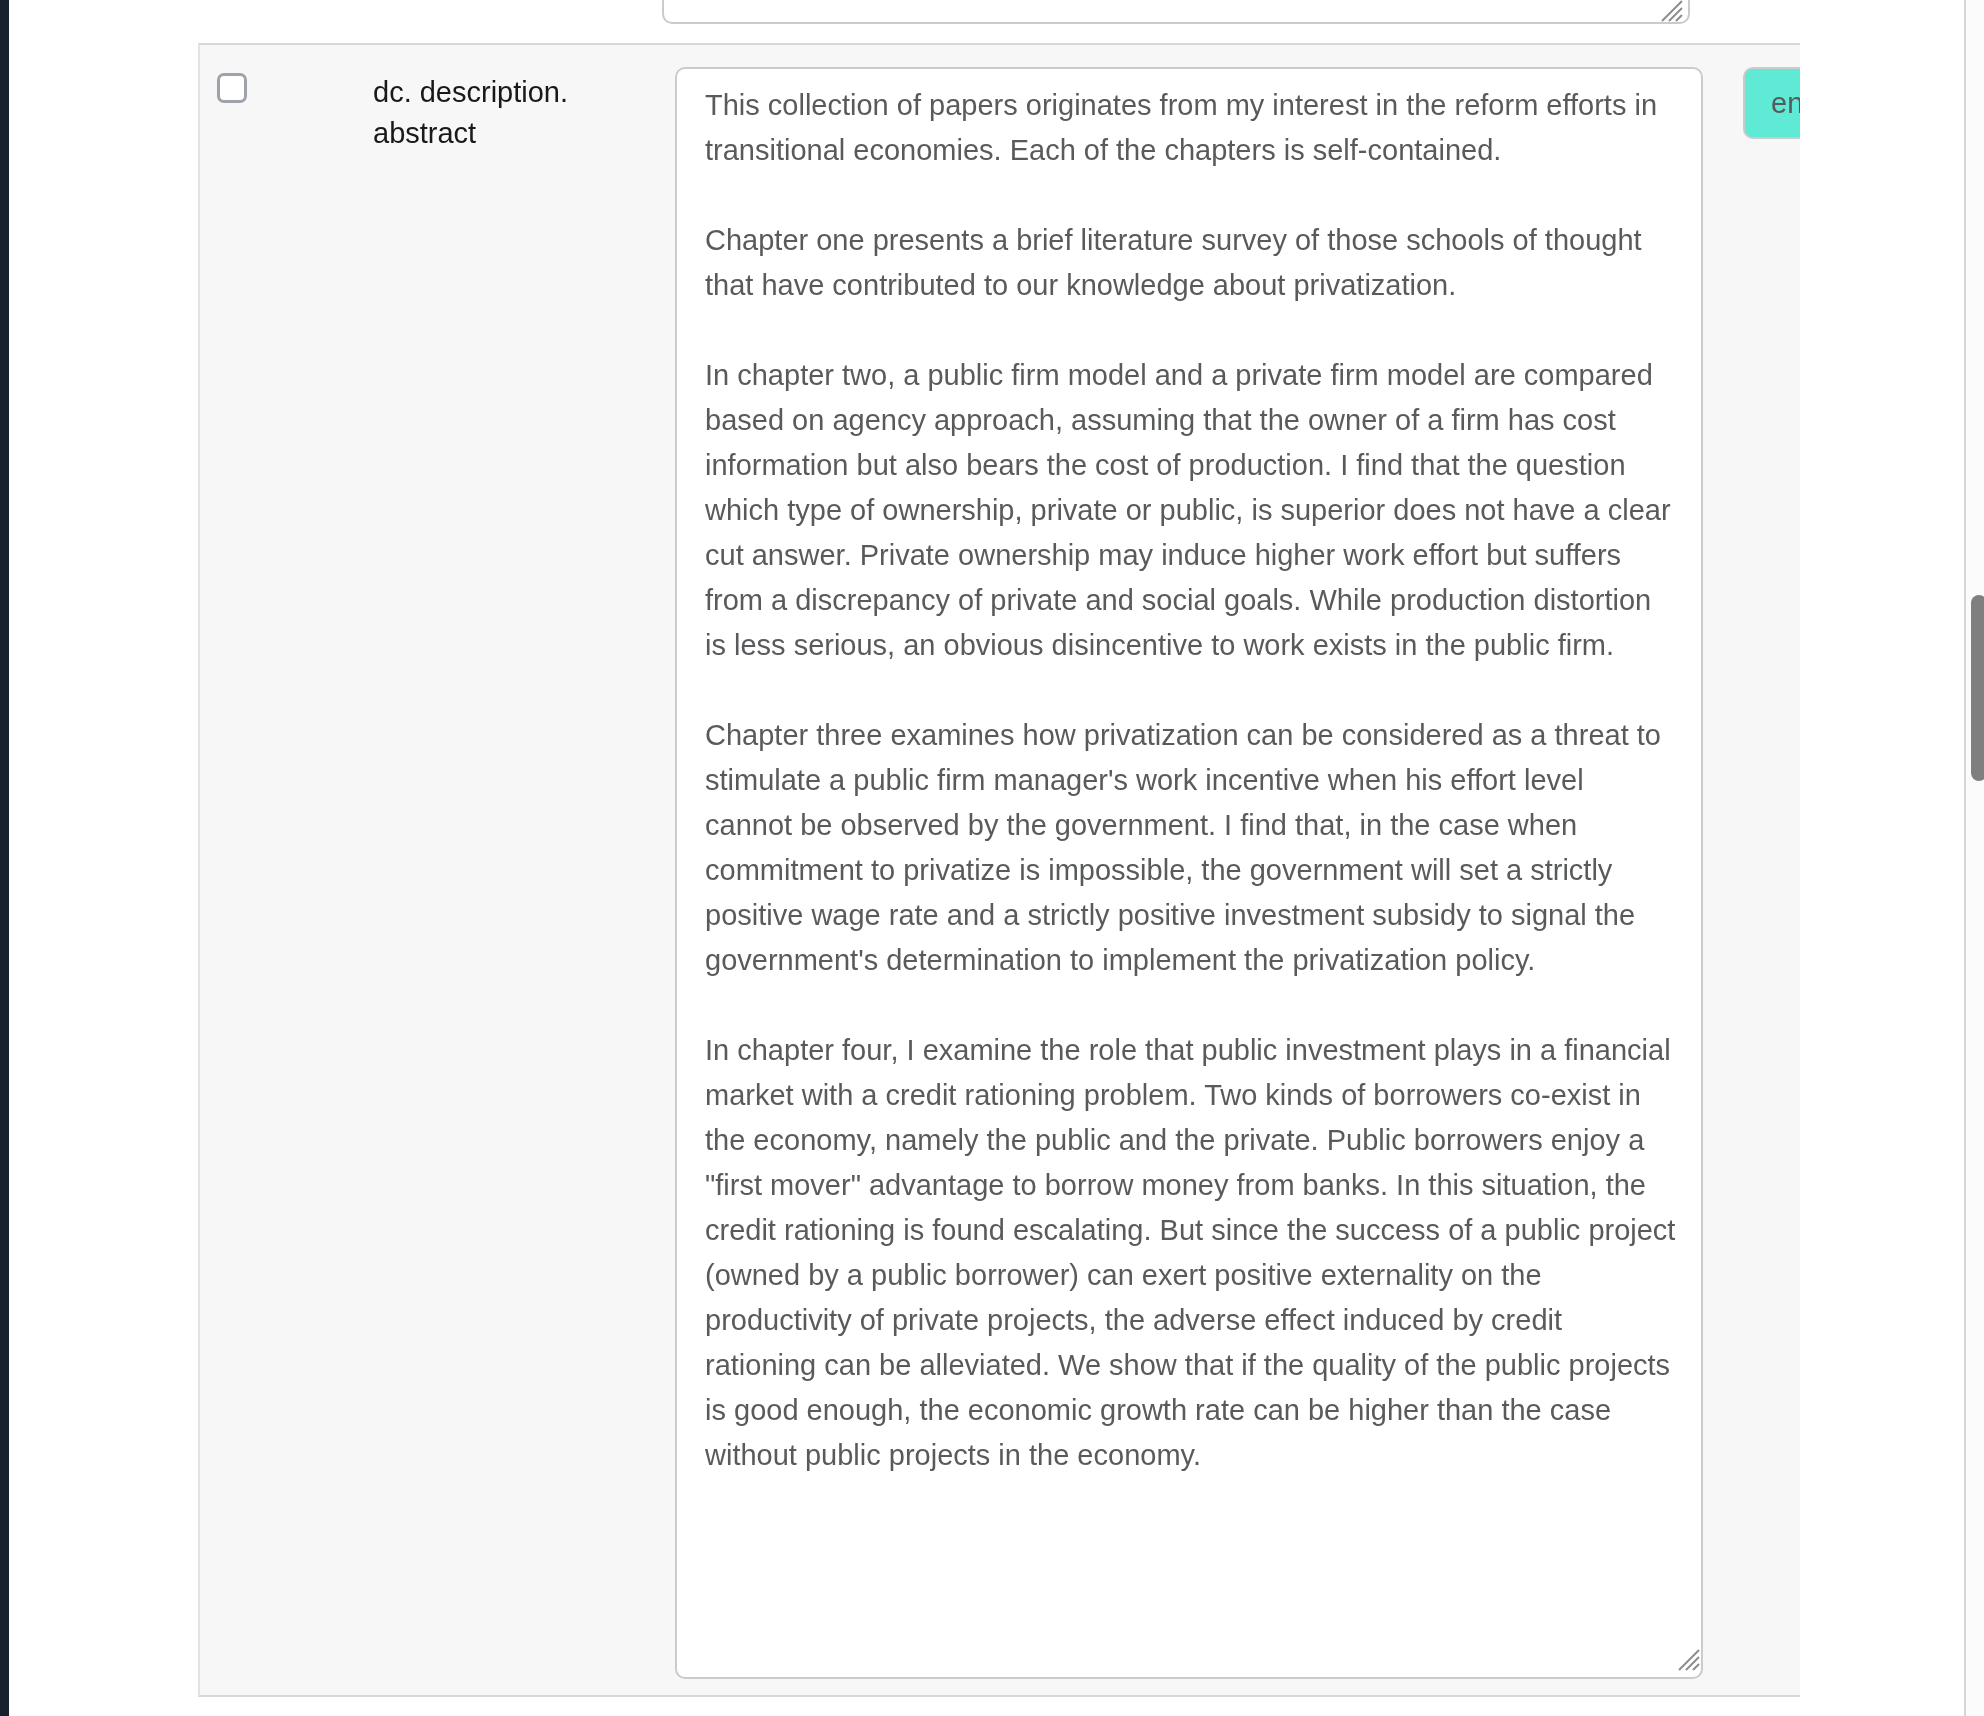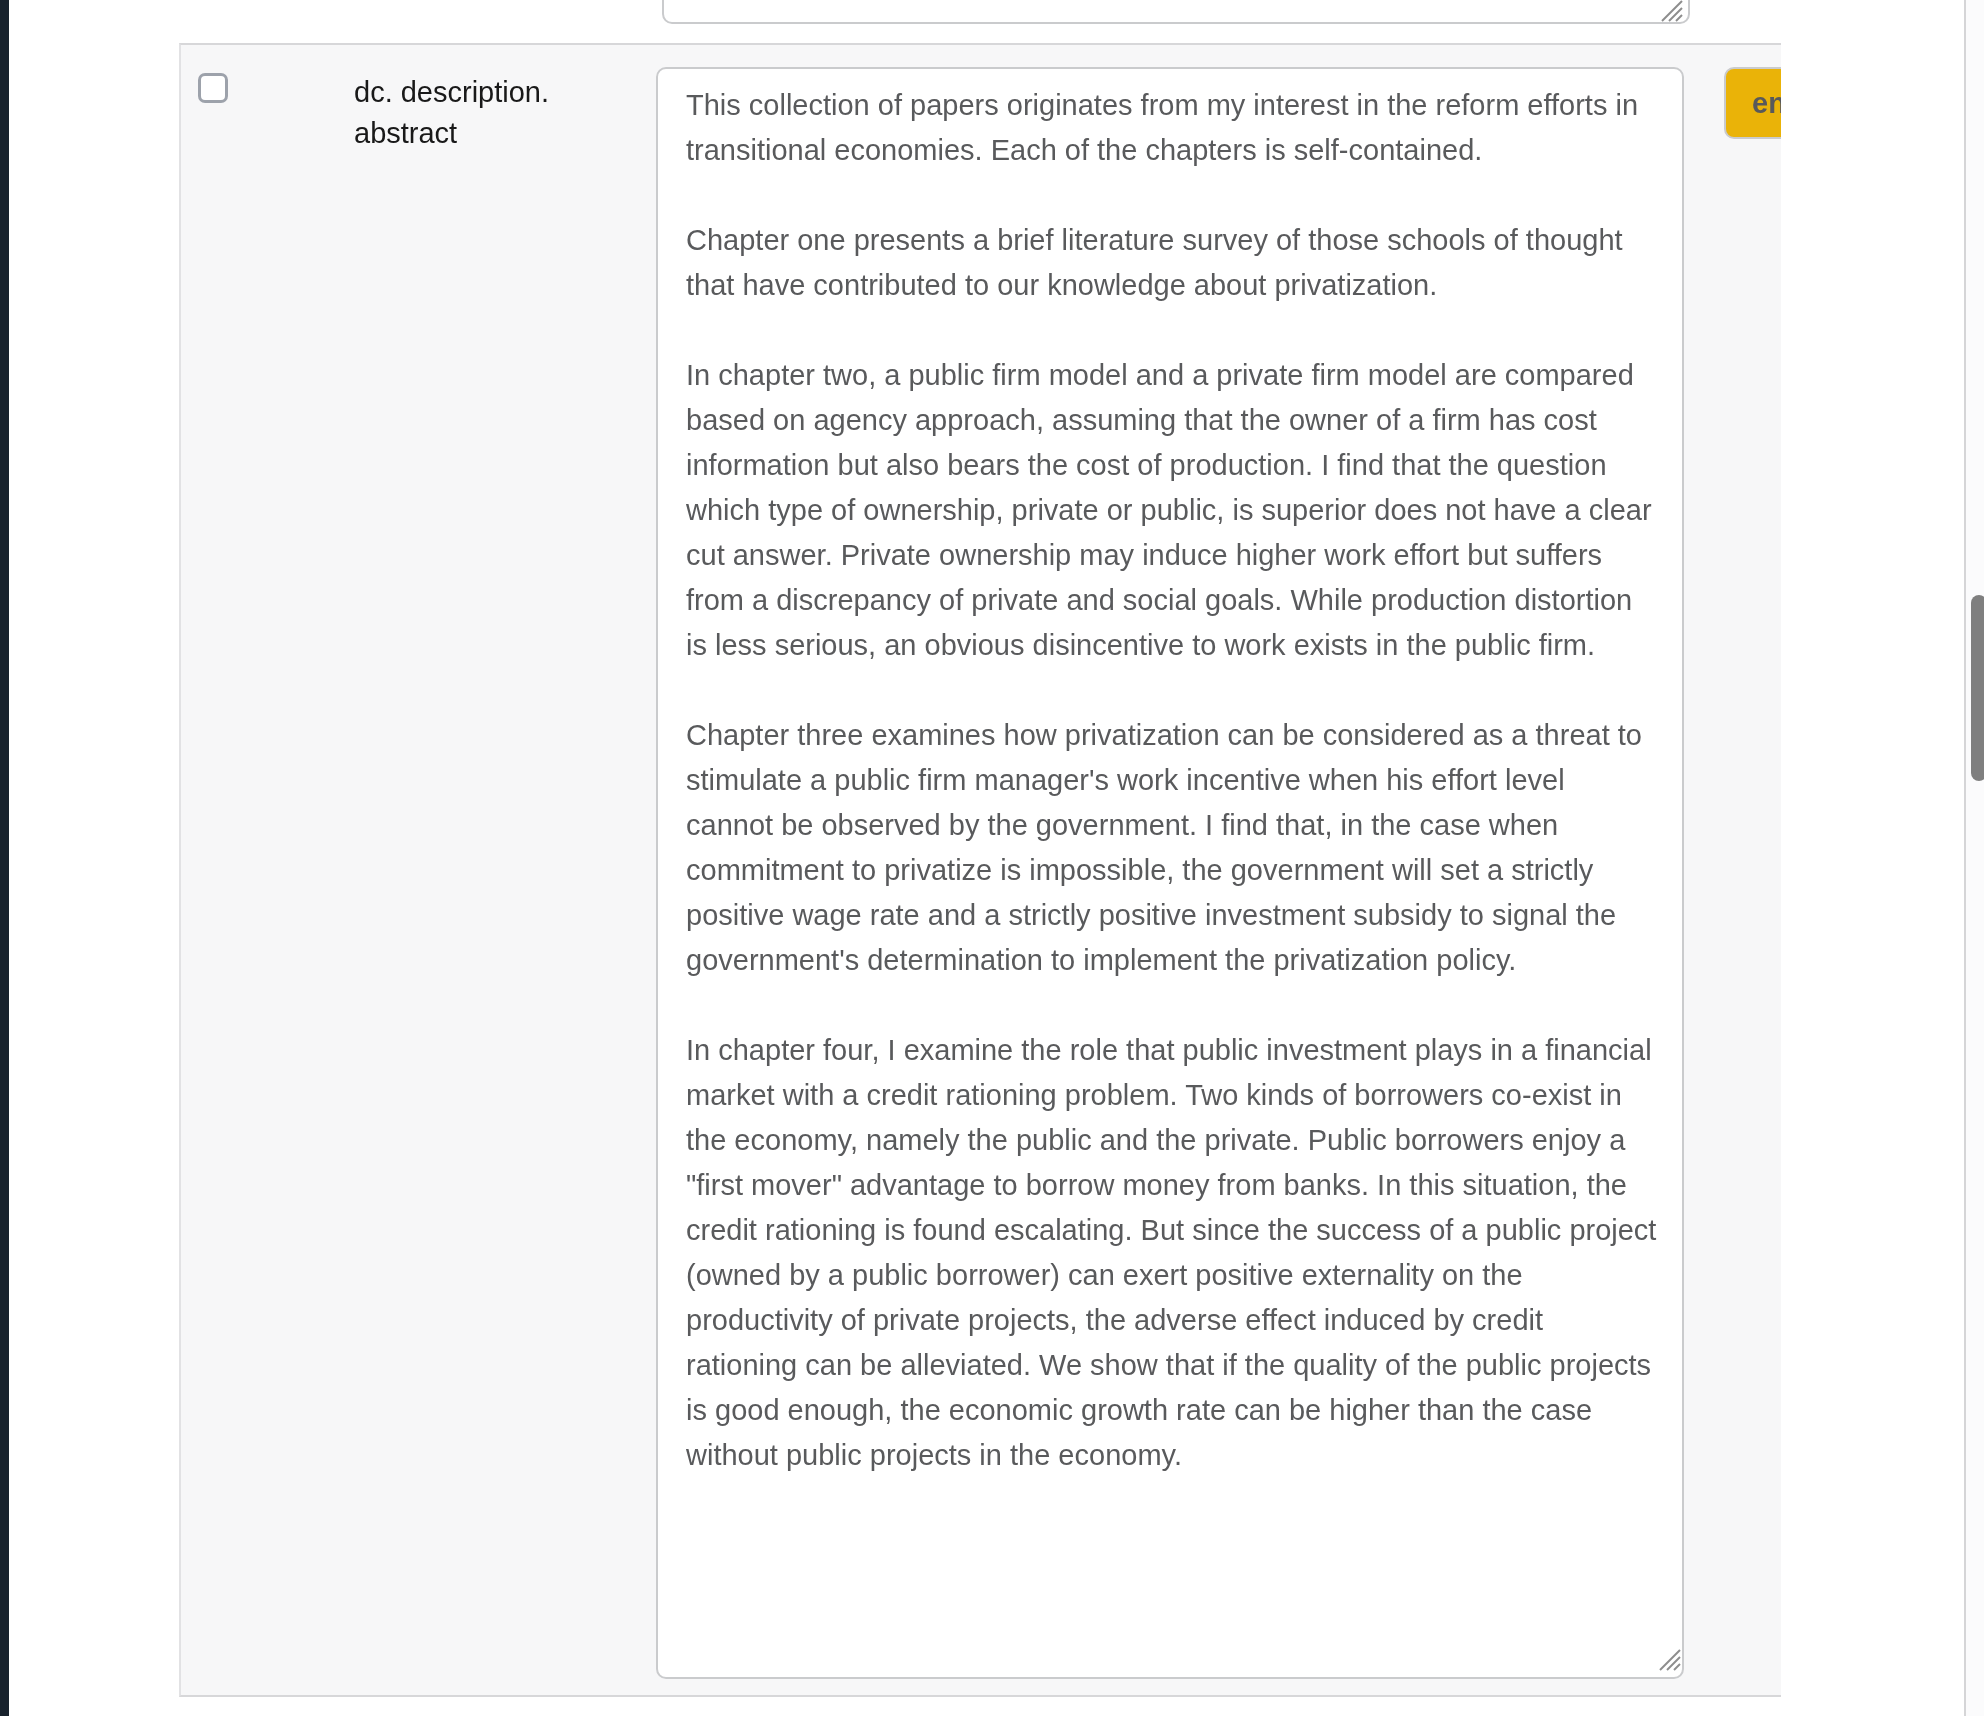--- a/index.html
+++ b/index.html
@@ -17,21 +17,21 @@
   }
   
   .prev-textarea{
     position:absolute;left:662px;top:-46px;width:1028px;height:70px;
     box-sizing:border-box;
     background:#fff;border:2px solid #cacbcd;border-radius:10px;
     resize:none;overflow:hidden;outline:none;
   }
   
   .row{
-    position:absolute;left:179px;top:43px;width:1602px;height:1654px;
+    position:absolute;left:198px;top:43px;width:1602px;height:1654px;
     box-sizing:border-box;
     background:#f7f7f8;
     border-top:2px solid #d7d7d9;
     border-bottom:2px solid #d7d7d9;
     border-left:2px solid #e2e2e4;
     overflow:hidden;
   }
   .checkbox{
     position:absolute;left:17px;top:28px;width:30px;height:30px;
     box-sizing:border-box;
@@ -49,26 +49,25 @@
     background:#fff;border:2px solid #cacbcd;border-radius:10px;
     padding:14px 25px 14px 28px;
     font-family:"Liberation Sans","DejaVu Sans",sans-serif;
     font-size:29px;line-height:45px;color:#595a5c;
     resize:none;overflow:hidden;outline:none;
     white-space:pre-wrap;
   }
   .lang-input{
     position:absolute;left:1543px;top:22px;width:110px;height:72px;
     box-sizing:border-box;
-    background:#eab308;border:2px solid #cacbcd;border-radius:10px;
+    background:#5eead4;border:2px solid #cacbcd;border-radius:10px;
     padding:0 10px 0 26px;
     font-family:"Liberation Sans","DejaVu Sans",sans-serif;
     font-size:29px;color:#58595b;
     outline:none;
-    font-weight:bold;
   }
   .resize-handle{position:absolute;width:28px;height:26px;pointer-events:auto;cursor:nwse-resize;}
   .resize-handle svg{display:block;}
   .rh-top{left:1656px;top:-3px;}
   .rh-bottom{left:1473px;top:1601px;}
   
   .scrollbar-track{
     position:absolute;left:1964px;top:0;width:20px;height:1716px;
     box-sizing:border-box;
     background:#fbfbfc;border-left:2px solid #d5d5d7;

